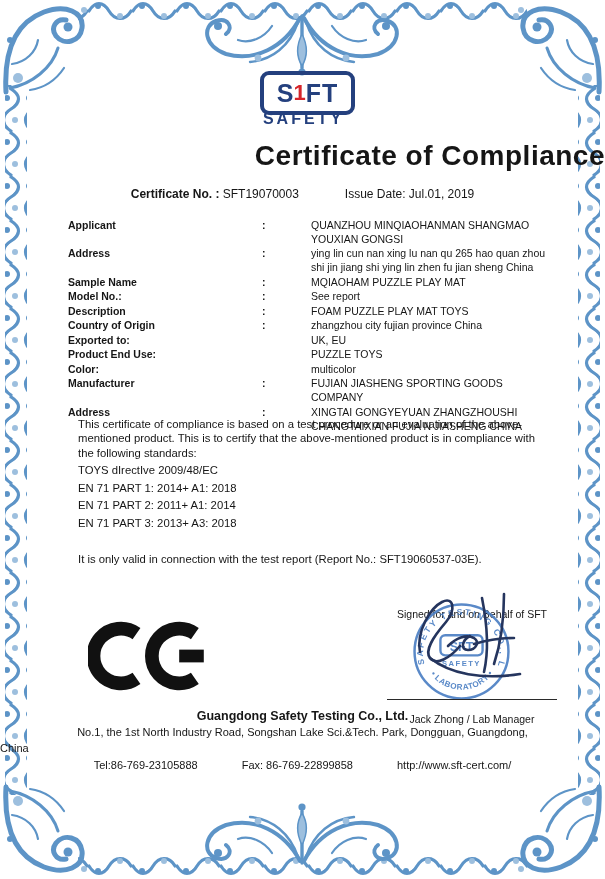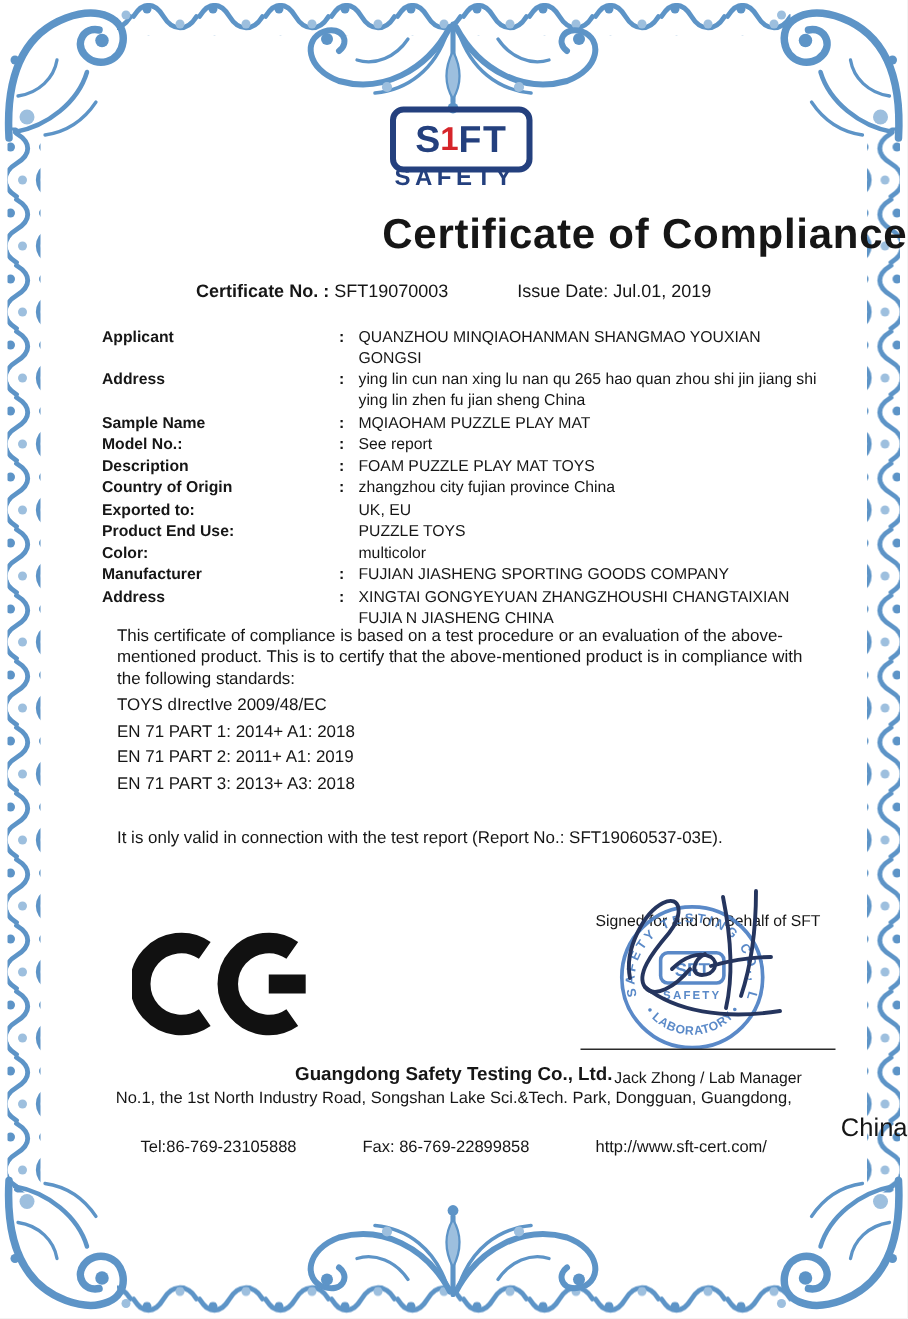--- a/index.html
+++ b/index.html
@@ -21,39 +21,39 @@
   #logo-box .accent{color:#d6252a;font-size:22px;margin:0 -1px;}
   #logo-sub{left:240px;top:110px;width:127px;text-align:center;color:#24407e;font-weight:800;
       font-size:16px;letter-spacing:3px;}
   
   #title{left:0;top:140px;width:605px;text-align:right;font-size:28px;font-weight:bold;letter-spacing:0.5px;}
   
   #cert-meta{left:0;top:187px;width:605px;display:flex;justify-content:center;gap:46px;font-size:12px;}
   #cert-meta .lbl{font-weight:bold;}
   
   #details{left:68px;top:219px;width:478px;font-size:10.5px;line-height:13.9px;}
-  .drow{display:grid;grid-template-columns:158px 13px 1fr;margin-bottom:0.6px;}
+  .drow{display:grid;grid-template-columns:158px 13px 1fr;margin-bottom:0.6px;gap:36px;}
   .dlabel{font-weight:bold;}
   .dcolon{font-weight:bold;text-align:left;}
   
   #statement{left:78px;top:417px;width:462px;font-size:11.3px;font-weight:normal;line-height:14.4px;}
   .std-line{margin-top:4px;line-height:13.5px;}
   #validity{margin-top:22px;}
   
   #ce-svg{left:88px;top:612px;}
   
   #signed-for{left:383px;top:608px;width:178px;text-align:center;font-size:10.5px;z-index:2;}
   #stamp-svg{left:404px;top:594px;z-index:3;opacity:0.92;}
   #signature-svg{left:378px;top:586px;z-index:4;}
   #sig-line{left:387px;top:699px;width:170px;border-top:1.3px solid #2a2a2a;height:0;z-index:5;}
   #signer{left:387px;top:702px;width:170px;text-align:center;font-size:10.5px;z-index:2;margin-top:11px;}
   
   #footer-company{left:0;top:709px;width:605px;text-align:center;font-size:12.5px;font-weight:bold;}
   #footer-addr1{left:40px;top:726px;width:525px;text-align:center;font-size:11px;}
-  #footer-addr2{left:0;top:742px;width:605px;text-align:right;font-size:17px;}
+  #footer-addr2{left:0;top:742px;width:605px;text-align:left;font-size:11px;}
   #footer-contact{left:0;top:759px;width:605px;display:flex;justify-content:center;gap:44px;font-size:11px;}
 </style>
 </head>
 <body>
 
 <div id="page">
 
   <svg id="border-svg" width="605" height="879" viewBox="0 0 605 879" aria-hidden="true">
     <defs>
       <pattern id="pv" width="22" height="44" patternUnits="userSpaceOnUse">
@@ -190,21 +190,21 @@
         <div class="dcolon">:</div>
         <div class="dvalue">XINGTAI GONGYEYUAN ZHANGZHOUSHI CHANGTAIXIAN FUJIA N JIASHENG CHINA</div>
       </div>
     </div>
 
   <div id="statement" class="abs content">
     <div>This certificate of compliance is based on a test procedure or an evaluation of the above-mentioned product. This is to certify that the above-mentioned product is in compliance with the following standards:</div>
     <div>
         <div class="std-line">TOYS dIrectIve 2009/48/EC</div>
         <div class="std-line">EN 71 PART 1: 2014+ A1: 2018</div>
-        <div class="std-line">EN 71 PART 2: 2011+ A1: 2019</div>
+        <div class="std-line">EN 71 PART 2: 2011+ A1: 2014</div>
         <div class="std-line">EN 71 PART 3: 2013+ A3: 2018</div>
       </div>
     <div id="validity">It is only valid in connection with the test report (Report No.: SFT19060537-03E).</div>
   </div>
 
   <svg id="ce-svg" class="abs content" width="124" height="88" viewBox="0 0 136 88" aria-label="CE">
     <path d="M53.2,19.4 A30,30 0 1 0 53.2,68.6" fill="none" stroke="#111" stroke-width="15"></path>
     <path d="M117.2,19.4 A30,30 0 1 0 117.2,68.6" fill="none" stroke="#111" stroke-width="15"></path>
     <path d="M100,44 L127,44" stroke="#111" stroke-width="14"></path>
   </svg>

